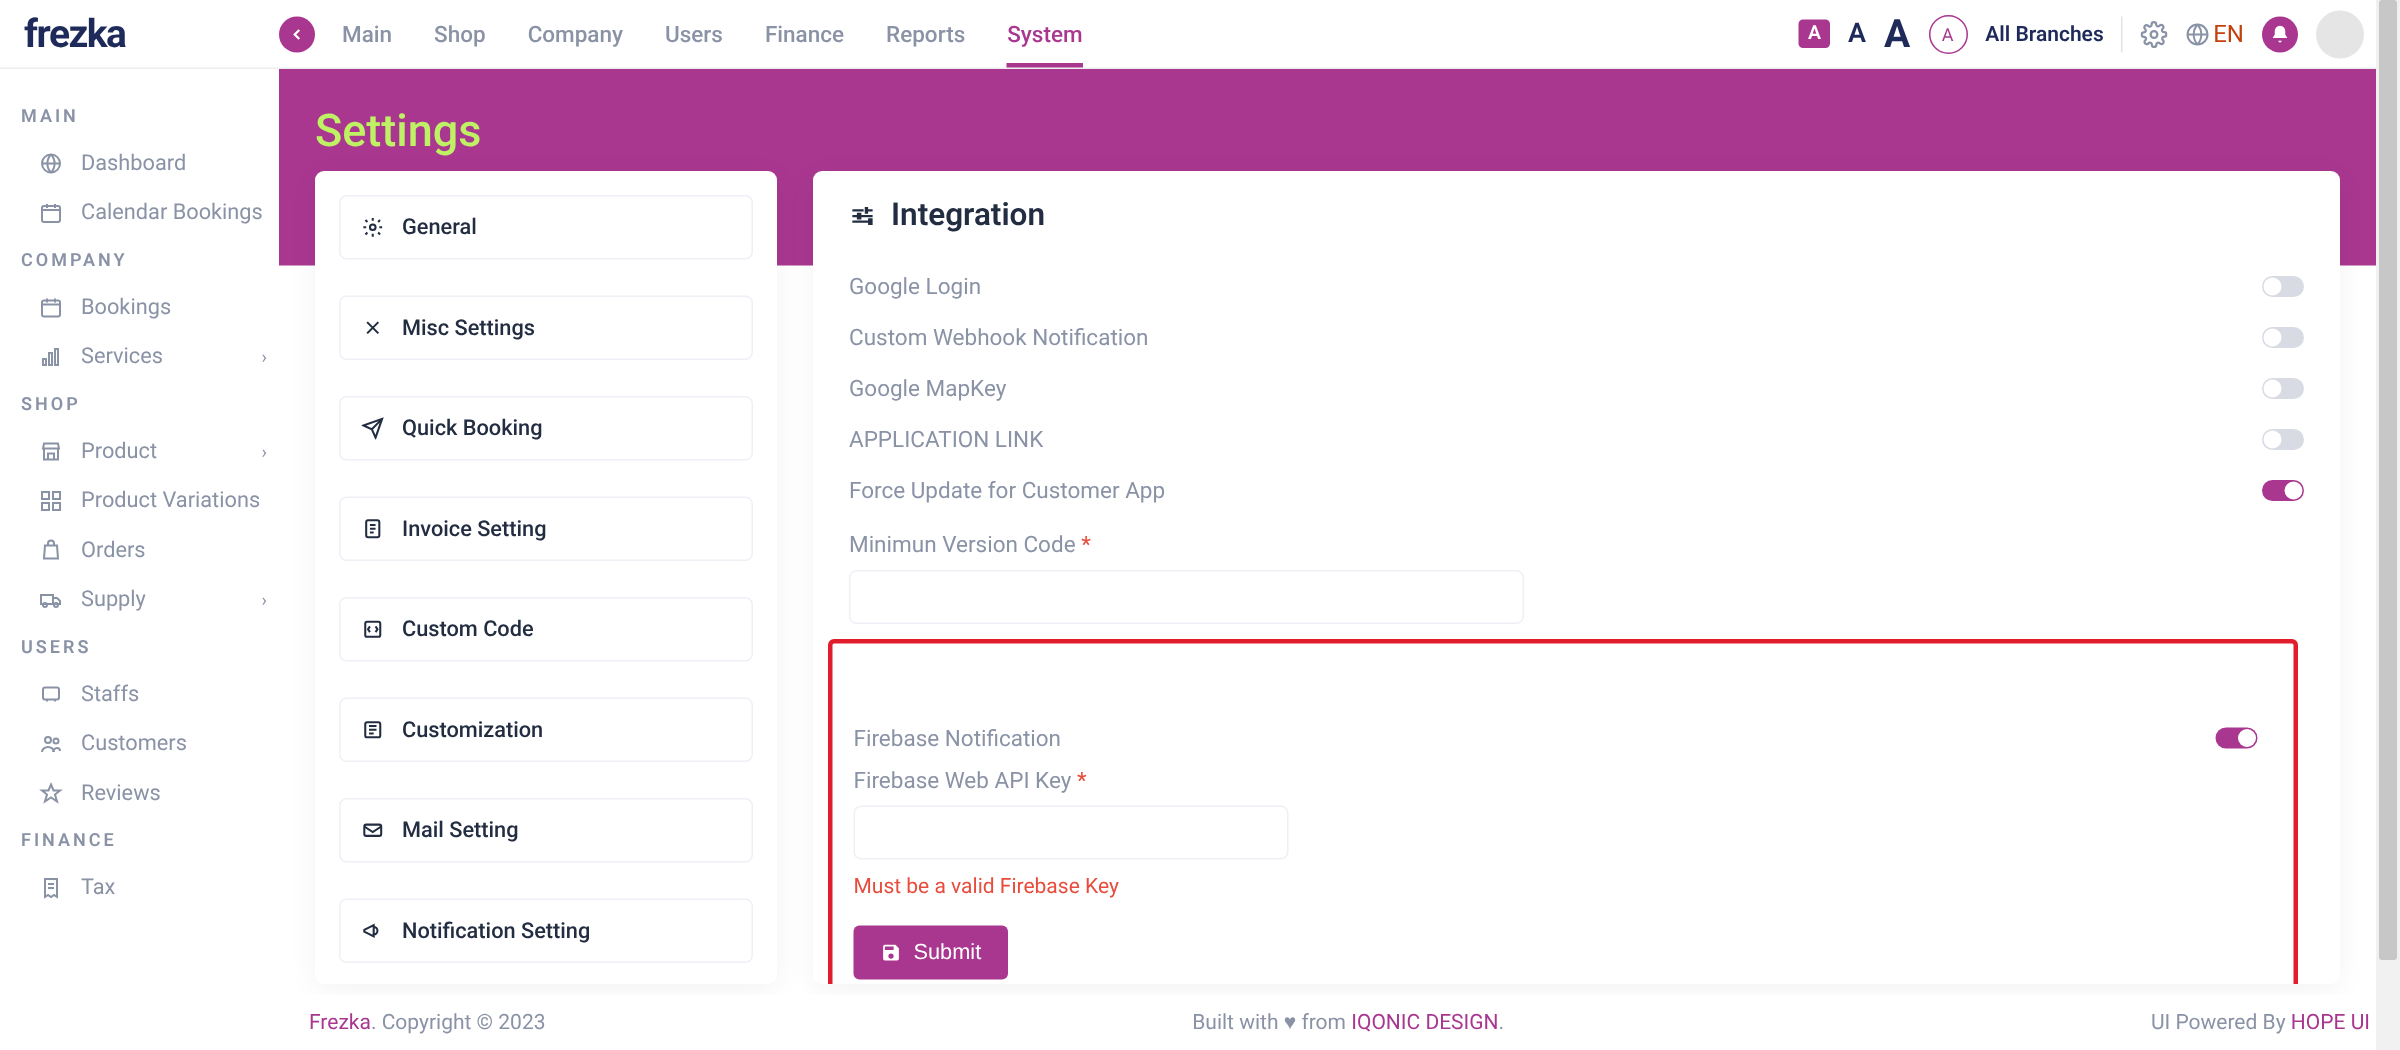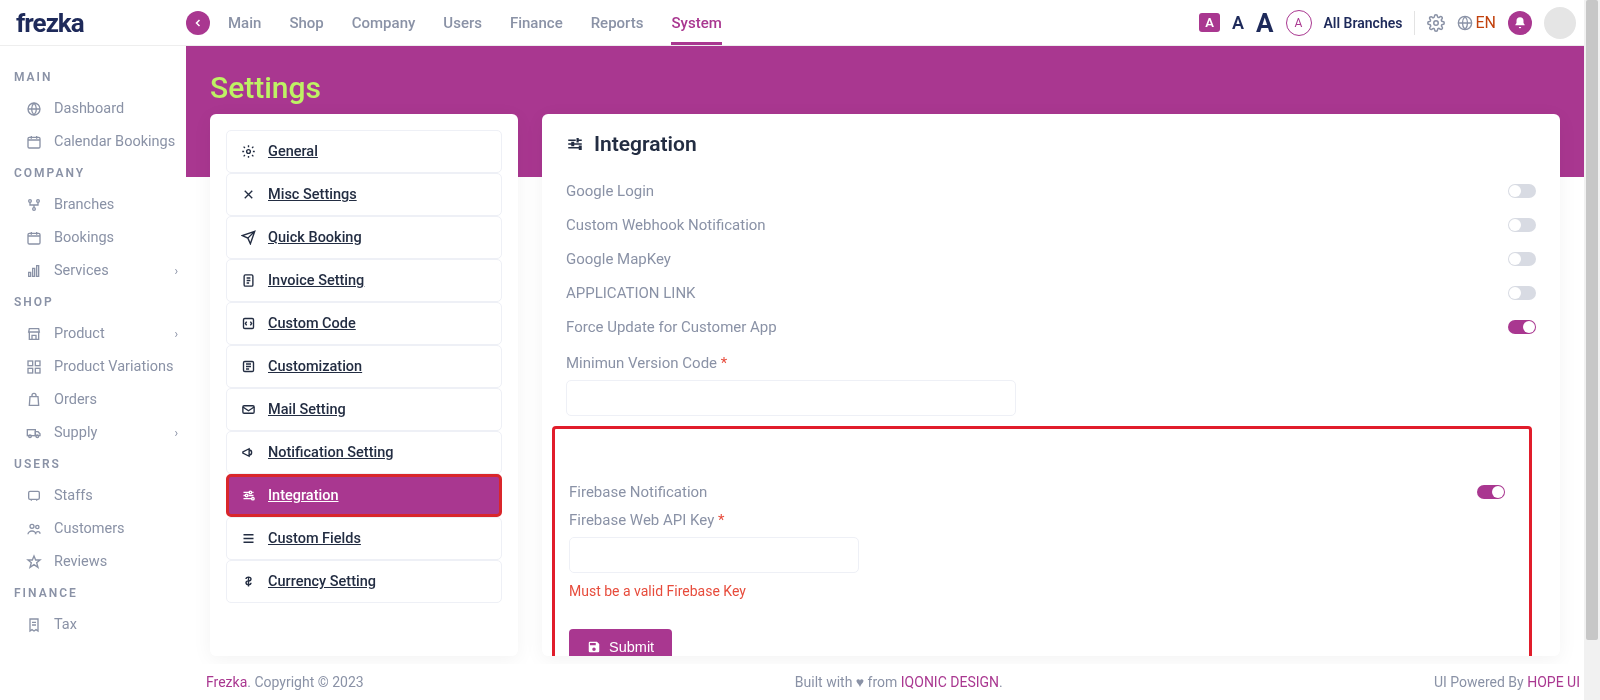--- a/index.html
+++ b/index.html
@@ -89,24 +89,23 @@
   position: absolute; top: 68px; left: 24px; right: 40px; bottom: 44px;
   display: flex; gap: 24px;
 }
 .settings-nav {
   width: 308px; background: #fff; border-radius: 6px; padding: 16px;
   box-shadow: 0 4px 20px rgba(0,0,0,.05);
 }
 .snav-item {
   display: flex; align-items: center; gap: 12px;
   border: 1px solid #eef0f6; border-radius: 5px;
-  padding: 12px 14px; margin-bottom: 0;
+  padding: 12px 14px; margin-bottom: 24px;
   color: #232d42; font-weight: 500; cursor: pointer;
   font-size: 14.5px;
-  text-decoration: underline;
 }
 .snav-item.active {
   background: #a93790; color: #fff; border: 3px solid #d9262b; padding: 10px 12px;
 }
 .main-panel {
   flex: 1; background: #fff; border-radius: 6px;
   padding: 18px 24px 24px 24px;
   box-shadow: 0 4px 20px rgba(0,0,0,.05);
   position: relative;
   overflow: hidden;
@@ -136,21 +135,21 @@
   padding: 9px 12px; margin-top: 8px; font-size: 14px;
 }
 .highlight-box {
   border: 3px solid #e11d2b; border-radius: 4px;
   padding: 10px 14px 18px 14px; margin-top: 10px;
   position: relative; left: -14px; width: calc(100% + 10px);
 }
 .error-text { color: #e74c3c; font-size: 14px; margin-top: 10px; }
 .submit-btn {
   background: #a93790; color: #fff; border: none; border-radius: 4px;
-  padding: 10px 18px; font-size: 14.5px; margin-top: 30px;
+  padding: 10px 18px; font-size: 14.5px; margin-top: 18px;
   display: inline-flex; align-items: center; gap: 8px; cursor: pointer;
 }
 .firebase-input {
   width: 290px; border: 1px solid #eef0f6; border-radius: 5px;
   padding: 9px 12px; margin-top: 8px; font-size: 14px;
 }
 
 .footer {
   position: absolute; bottom: 0; left: 0; right: 0;
   background: #fff;
@@ -237,31 +236,20 @@
             <rect x="3" y="5" width="18" height="16" rx="2"></rect>
             <path d="M3 9h18M8 3v4M16 3v4"></path>
           </svg>
         </span>
         <span>Calendar Bookings</span>
       </div>
       <div class="side-section">COMPANY</div>
       <div class="side-item">
         <span class="side-icon">
           <svg width="16" height="16" viewBox="0 0 24 24" fill="none" stroke="currentColor" stroke-width="2">
-            <circle cx="6" cy="6" r="2"></circle>
-            <circle cx="18" cy="6" r="2"></circle>
-            <circle cx="12" cy="18" r="2"></circle>
-            <path d="M6 8v4h12V8M12 12v4"></path>
-          </svg>
-        </span>
-        <span>Branches</span>
-      </div>
-      <div class="side-item">
-        <span class="side-icon">
-          <svg width="16" height="16" viewBox="0 0 24 24" fill="none" stroke="currentColor" stroke-width="2">
             <rect x="3" y="5" width="18" height="16" rx="2"></rect>
             <path d="M3 9h18M8 3v4M16 3v4"></path>
           </svg>
         </span>
         <span>Bookings</span>
       </div>
       <div class="side-item">
         <span class="side-icon">
           <svg width="16" height="16" viewBox="0 0 24 24" fill="none" stroke="currentColor" stroke-width="2">
             <path d="M4 20h3v-6H4zM10 20h3V8h-3zM16 20h3V4h-3z"></path>

